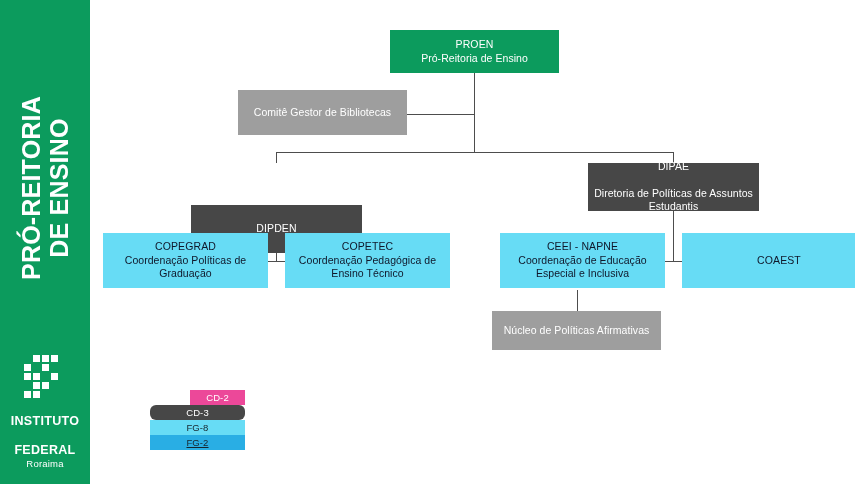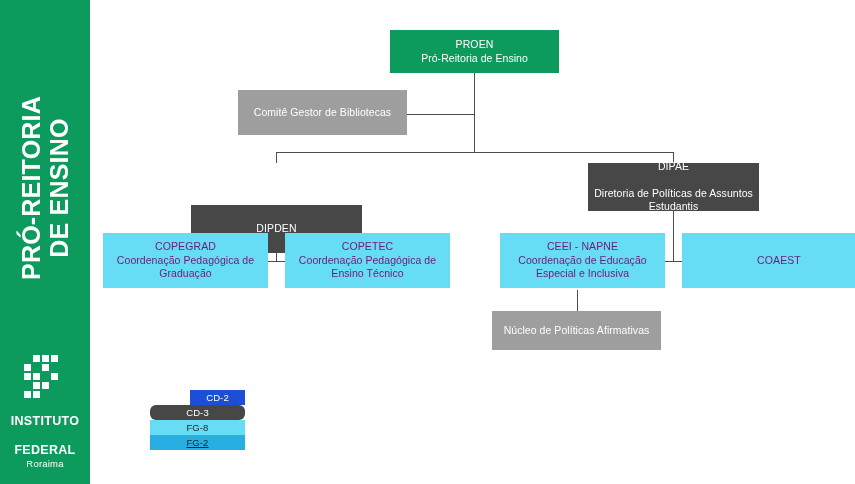--- a/index.html
+++ b/index.html
@@ -99,21 +99,21 @@
     letter-spacing: 0.1px;
   }
   .node .t2 {
     font-size: 10.5px;
     letter-spacing: 0.05px;
   }
 
   .node.cd2 { background: #0c9b5d; color: #ffffff; }
   .node.cd3 { background: #474747; color: #ffffff; }
   .node.gray { background: #9e9e9e; color: #ffffff; }
-  .node.fg1 { background: #67dcf5; color: #701a75; }
+  .node.fg1 { background: #67dcf5; color: #0f172a; }
 
   .line {
     position: absolute;
     background: #4d4d4d;
     z-index: 1;
   }
   .vline { width: 1px; }
   .hline { height: 1px; }
 
   
@@ -124,21 +124,21 @@
     width: 95px;
     z-index: 3;
   }
   .legend-row {
     height: 15px;
     line-height: 15px;
     text-align: center;
     font-size: 9.5px;
     letter-spacing: 0.1px;
   }
-  .legend-row.cd2 { background: #1d4ed8; color: #ffffff; margin-left: 40px; }
+  .legend-row.cd2 { background: #ec4899; color: #ffffff; margin-left: 40px; }
   .legend-row.cd3 { background: #474747; color: #ffffff; border-radius: 6px; }
   .legend-row.fg1 { background: #67dcf5; color: #17262e; }
   .legend-row.fg2 { background: #29aee4; color: #17262e; text-decoration: underline; }
 </style>
 </head>
 <body>
 
 <div id="canvas">
 
   <div class="sidebar">
@@ -199,21 +199,21 @@
       <span class="t1">DIPDEN</span>
     </div>
 
     <div class="node cd3" style="left:498px; top:163px; width:171px; height:48px;gap:13px;">
       <span class="t1">DIPAE</span>
       <span class="t2">Diretoria de Políticas de Assuntos Estudantis</span>
     </div>
 
     <div class="node fg1" style="left:13px; top:233px; width:165px; height:55px;">
       <span class="t1">COPEGRAD</span>
-      <span class="t2">Coordenação Pedagógica de Graduação</span>
+      <span class="t2">Coordenação Políticas de Graduação</span>
     </div>
 
     <div class="node fg1" style="left:195px; top:233px; width:165px; height:55px;">
       <span class="t1">COPETEC</span>
       <span class="t2">Coordenação Pedagógica de Ensino Técnico</span>
     </div>
 
     <div class="node fg1" style="left:410px; top:233px; width:165px; height:55px;">
       <span class="t1">CEEI - NAPNE</span>
       <span class="t2">Coordenação de Educação Especial e Inclusiva</span>

